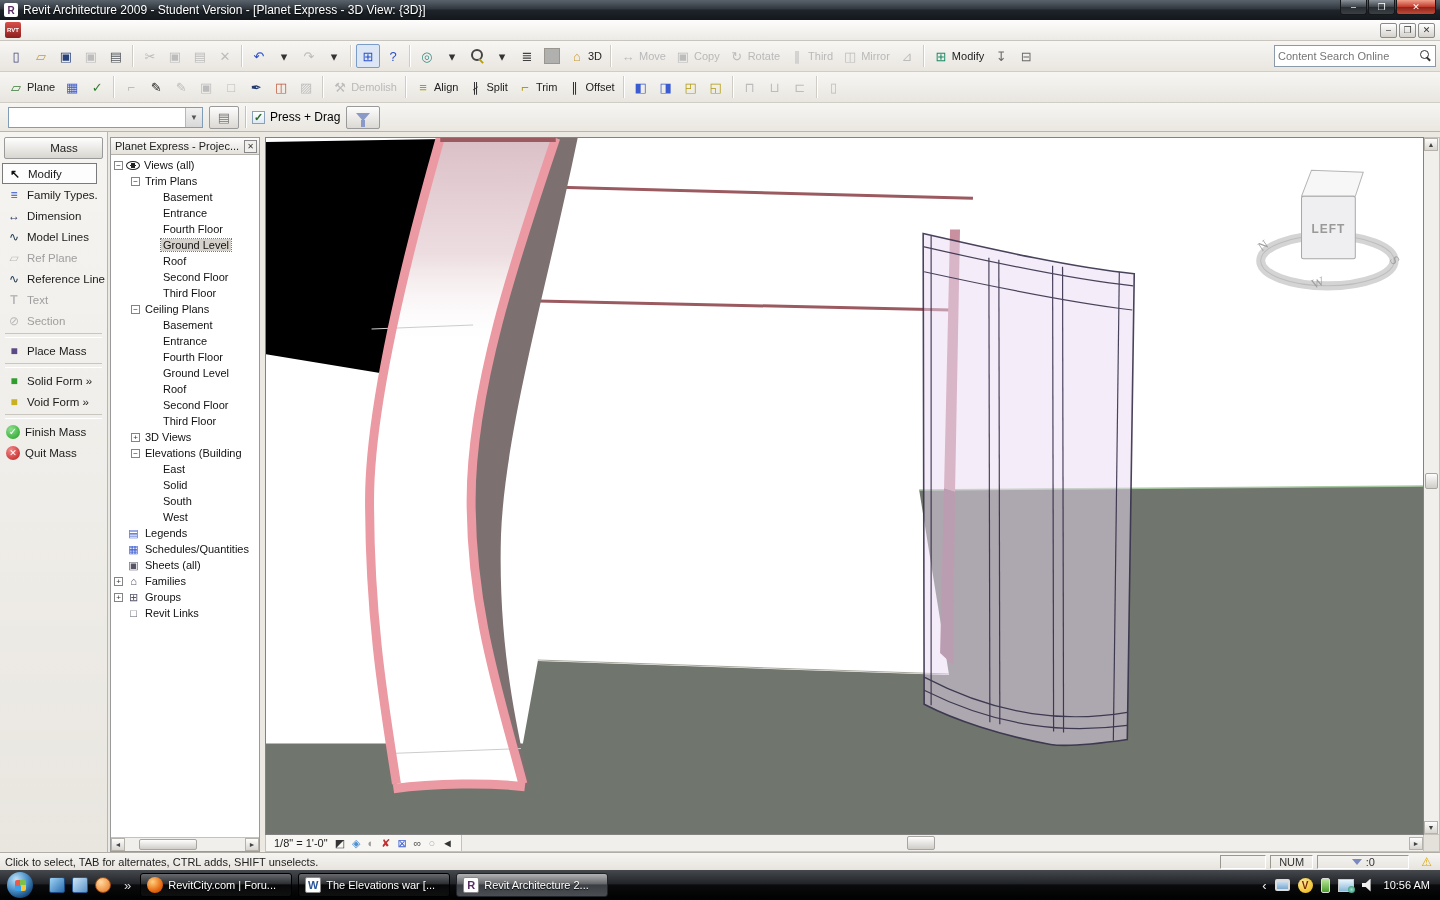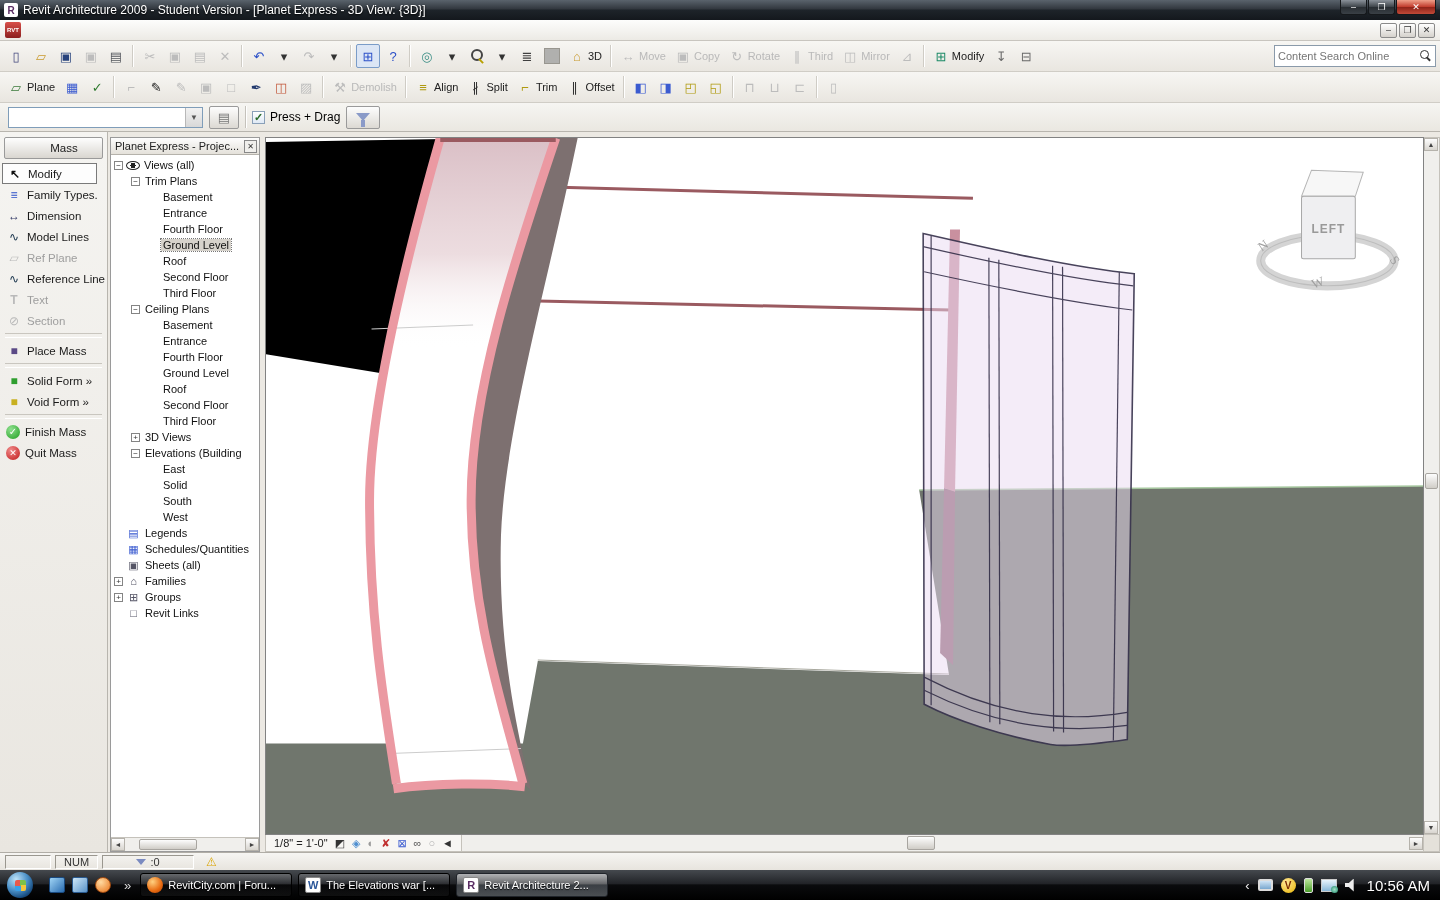--- a/index.html
+++ b/index.html
@@ -141,21 +141,21 @@
 .task-ico[data-icon="revit-icon"]{background:#fff;color:#5a2d63;border:1px solid #888}
 .tray{margin-left:auto;display:flex;align-items:center;gap:8px;color:#fff}
 .tray-chevron{font-size:13px;color:#eee}
 .tray-ico{display:inline-flex;align-items:center;justify-content:center}
 .tray-ico[data-icon="display-settings-icon"]{width:15px;height:12px;background:linear-gradient(#cfe4f5,#7aa8cf);border:2px solid #dcdcdc;border-radius:2px}
 .tray-ico[data-icon="antivirus-icon"]{width:15px;height:15px;border-radius:50%;background:radial-gradient(circle at 35% 30%,#ffe79a,#e8b400);color:#7a2a00;font-size:10px;font-weight:bold}
 .tray-ico[data-icon="battery-icon"]{width:9px;height:15px;background:linear-gradient(#bfe8a0,#4a9e2a);border:1px solid #ddd;border-radius:2px}
 .tray-ico[data-icon="network-icon"]{width:16px;height:13px;background:linear-gradient(#e8f4fc,#88b8d8);border:1px solid #ccc;position:relative}
 .tray-ico[data-icon="network-icon"]::after{content:"";position:absolute;right:-2px;bottom:-2px;width:7px;height:7px;border-radius:50%;background:radial-gradient(#9fe0c8,#1f8a6a)}
 .tray-ico[data-icon="volume-icon"]{width:14px;height:13px;background:#eee;clip-path:polygon(0 35%,30% 35%,65% 0,65% 100%,30% 65%,0 65%)}
-.clock{font-size:15px;text-shadow:0 1px 1px #000;padding-right:4px}
+.clock{font-size:11px;text-shadow:0 1px 1px #000;padding-right:4px}
 </style>
 </head>
 <body>
 
 <div class="window">
 
   <div class="titlebar">
     <span class="title-icon">R</span>
     <span class="title-text">Revit Architecture 2009 - Student Version - [Planet Express - 3D View: {3D}]</span>
     <span class="win-btns">
@@ -800,20 +800,21 @@
               <span class="sb-thumb" style="left:47%;width:3%"></span>
             </span>
           <span class="sb-arrow">►</span>
         </div>
         <div class="corner"></div>
       </div>
     </div>
   </div>
 
   <div class="statusbar">
+    <span class="st-hint">Click to select, TAB for alternates, CTRL adds, SHIFT unselects.</span>
     <span class="st-seg" style="width:46px"></span>
     <span class="st-seg">NUM</span>
     <span class="st-seg" style="width:92px">
       <span class="st-funnel"></span>
       <span>:0</span>
     </span>
     <span class="st-warn">⚠</span>
   </div>
 
   <div class="taskbar">

